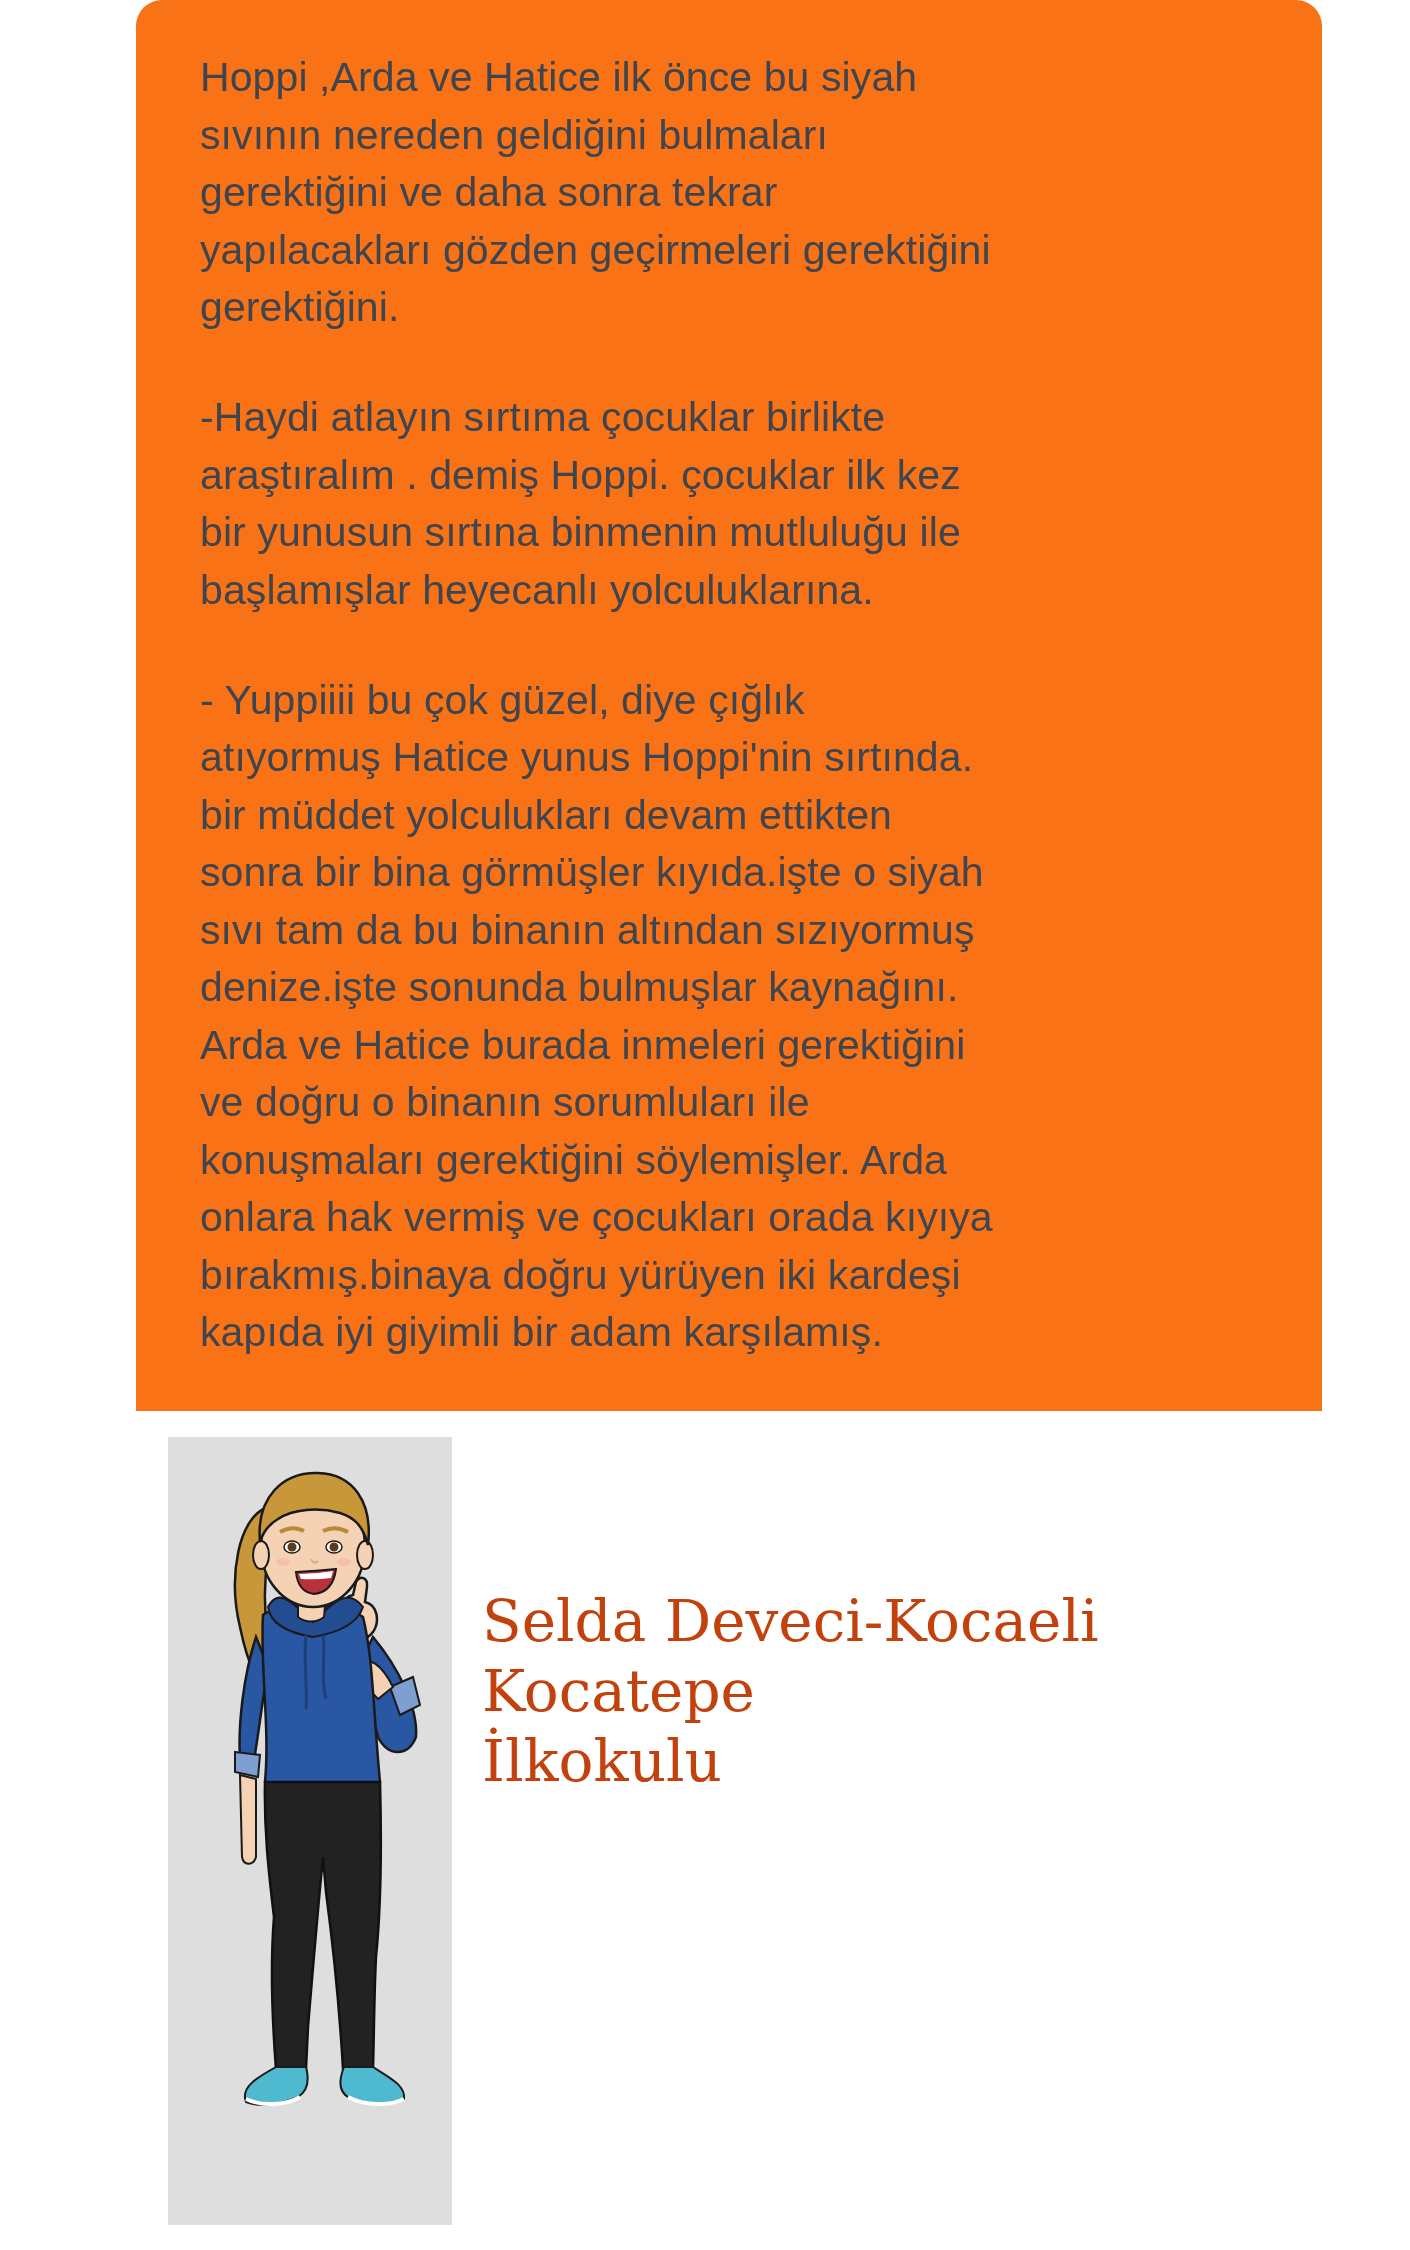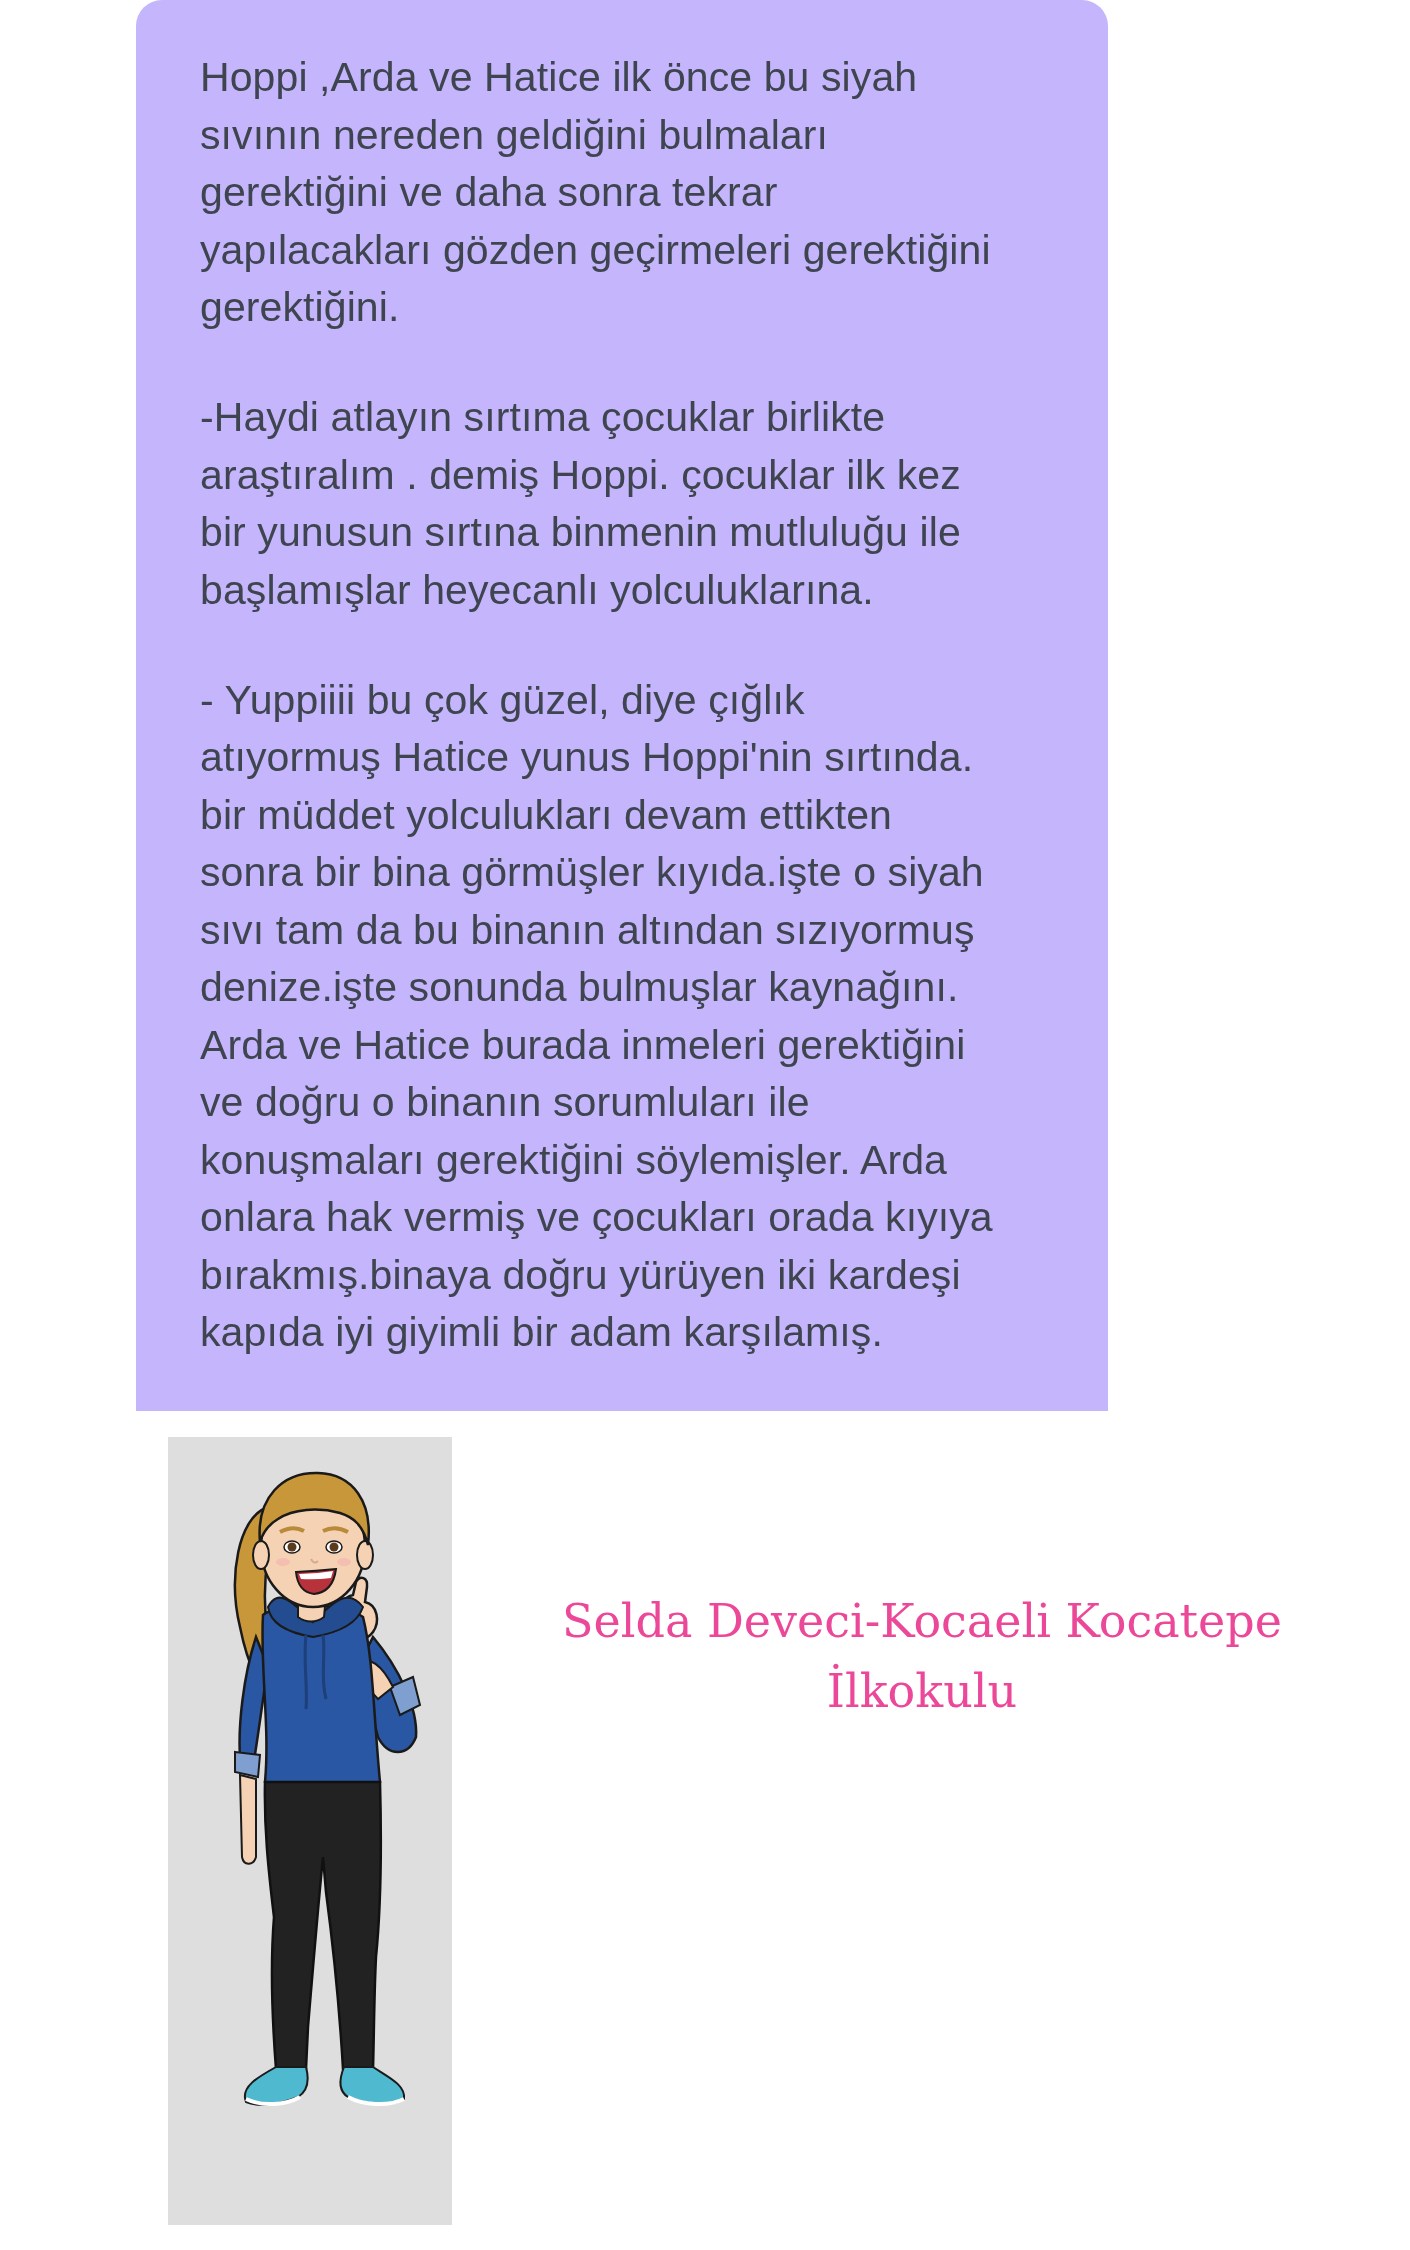--- a/index.html
+++ b/index.html
@@ -2,41 +2,41 @@
 <html><head>
 <meta charset="utf-8">
 <style>
   html, body { margin: 0; padding: 0; }
   body {
     width: 1410px; height: 2250px; background: #ffffff;
     position: relative; overflow: hidden;
     font-family: "Liberation Sans", sans-serif;
   }
   .story-card {
-    position: absolute; left: 136px; top: 0; width: 972px; height: 1411px;
-    background: #c4b5fd; border-radius: 0 0 0 0;
+    position: absolute; left: 136px; top: 0; width: 1186px; height: 1411px;
+    background: #f97316; border-radius: 0 0 0 0;
     border-top-left-radius: 26px; border-top-right-radius: 26px;
     box-sizing: border-box;
   }
   .story-text {
     position: absolute; left: 64px; top: 49px; width: 1040px;
     color: #3e454f; font-size: 41px; line-height: 57.5px;
     letter-spacing: 0.1px;
   }
   .para { margin: 0 0 52.5px 0; }
   .line { display: block; white-space: nowrap; }
   .avatar-panel {
     position: absolute; left: 168px; top: 1437px; width: 284px; height: 788px;
     background: #dedede;
   }
   .avatar-panel svg { display: block; }
   .author {
     position: absolute; left: 482px; top: 1586px; width: 880px;
-    text-align: center; color: #ec4899;
-    font-family: "DejaVu Serif", serif; font-size: 46px; line-height: 70px;
+    color: #c2410c;
+    font-family: "DejaVu Serif", serif; font-size: 58px; line-height: 70px;
   }
   .author span { display: block; }
 </style>
 </head>
 <body>
 
 <div class="story-card">
   <div class="story-text">
     <p class="para">
       <span class="line">Hoppi ,Arda ve Hatice ilk önce bu siyah</span>

